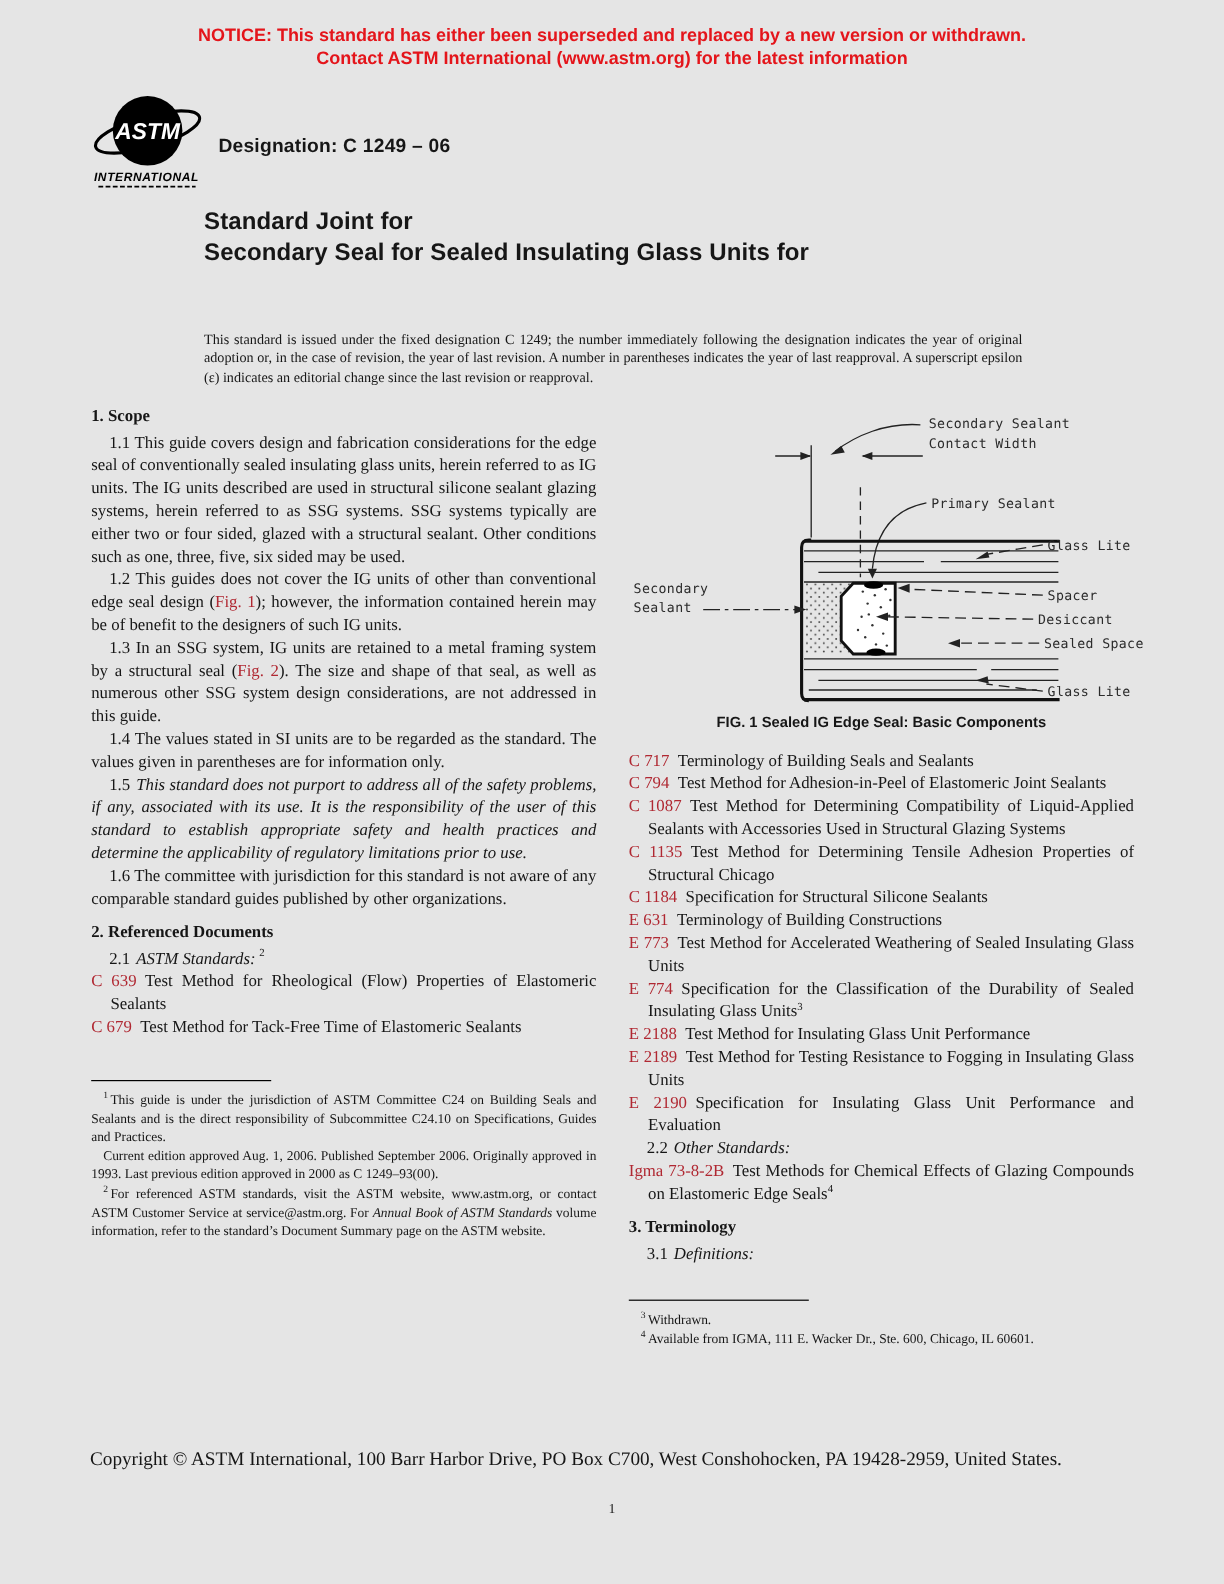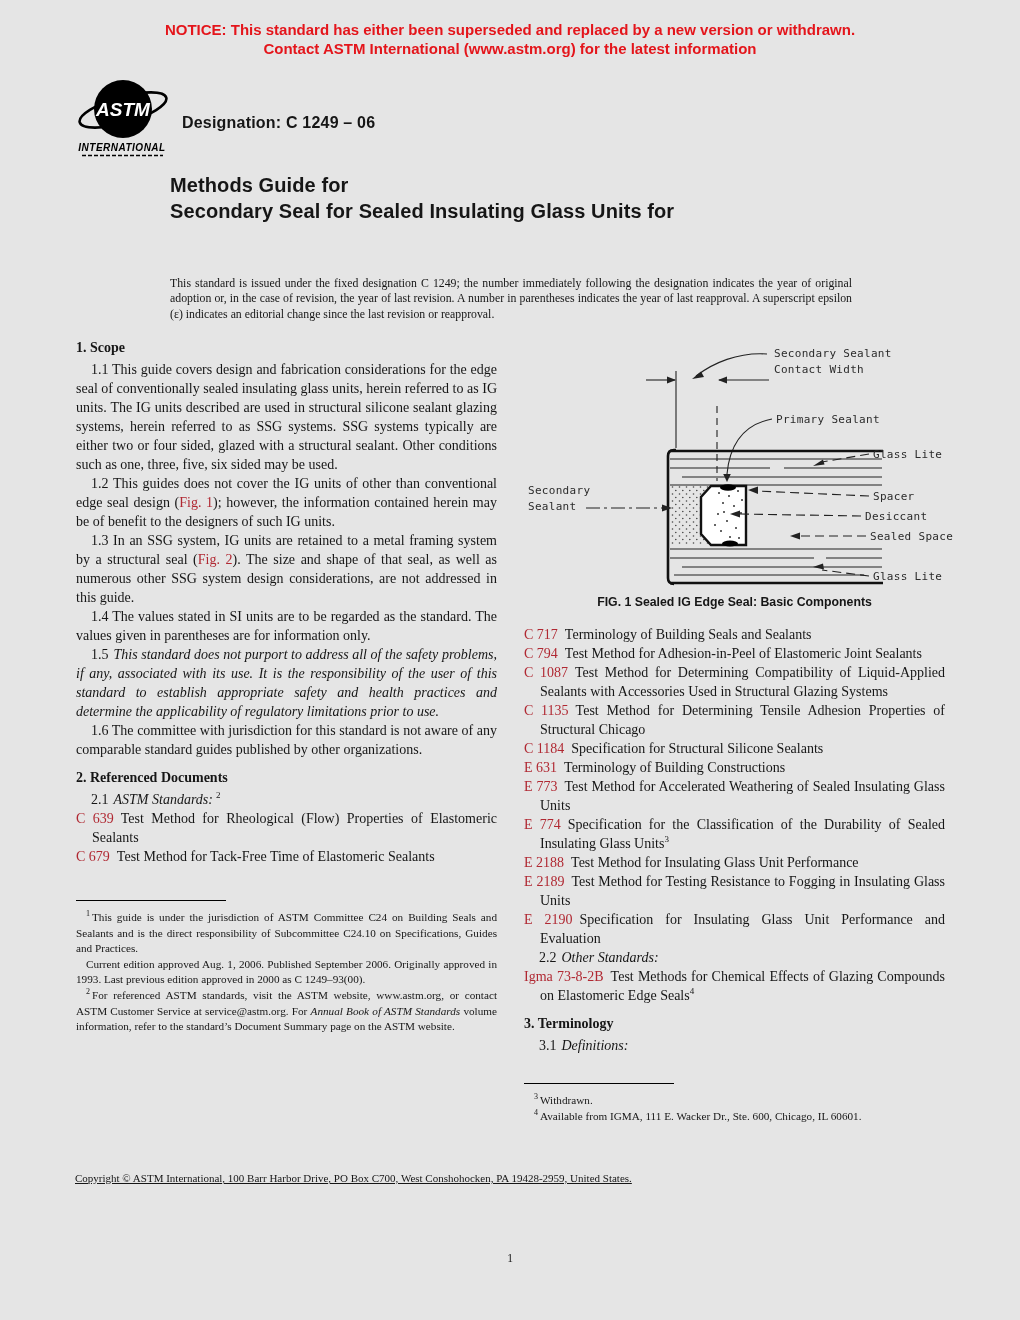--- a/index.html
+++ b/index.html
@@ -65,21 +65,21 @@
     font-family:"DejaVu Sans Mono", monospace;font-size:11px;fill:#2b2b2b;letter-spacing:0.3px;
   }
   .fig-svg .ln{stroke:#222;stroke-width:1.1;fill:none;}
   .fig-svg .thick{stroke:#111;stroke-width:2.6;fill:none;}
   .fig-svg .ar{fill:#222;stroke:none;}
   .fig-caption{
     font-family:"Liberation Sans", sans-serif;font-weight:bold;
     font-size:12.3px;text-align:center;margin-top:3px;
   }
   
-  .copyright{position:absolute;top:1172px;left:75px;font-size:11px;text-decoration:underline;}
+  .copyright{position:absolute;top:1208px;left:75px;font-size:16px;}
   .pagenum{position:absolute;top:1252px;left:0;width:100%;text-align:center;font-size:11.5px;}
 </style>
 </head>
 <body>
 
 <div class="page">
 
   <div class="notice">
     <div>NOTICE: This standard has either been superseded and replaced by a new version or withdrawn.</div>
     <div>Contact ASTM International (www.astm.org) for the latest information</div>
@@ -90,21 +90,21 @@
       <ellipse cx="47" cy="36" rx="45" ry="13" transform="rotate(-16 47 36)" fill="none" stroke="#000" stroke-width="2.6"></ellipse>
       <circle cx="47" cy="35" r="29" fill="#000"></circle>
       <text x="47" y="42" text-anchor="middle" font-family="Liberation Sans, sans-serif" font-weight="bold" font-style="italic" font-size="19" fill="#ffffff">ASTM</text>
       <text x="46" y="77" text-anchor="middle" font-family="Liberation Sans, sans-serif" font-weight="bold" font-style="italic" font-size="10" fill="#000" letter-spacing="0.5">INTERNATIONAL</text>
       <line x1="6" y1="81.5" x2="87" y2="81.5" stroke="#000" stroke-width="1.4" stroke-dasharray="4 2"></line>
     </svg>
     <div class="designation">Designation: C 1249 – 06</div>
   </div>
 
   <div class="title-block">
-    <div>Methods Guide for</div>
+    <div>Standard Joint for</div>
     <div>Secondary Seal for Sealed Insulating Glass Units for</div>
   </div>
 
   <p class="abstract">This standard is issued under the fixed designation C 1249; the number immediately following the designation indicates the year of original adoption or, in the case of revision, the year of last revision. A number in parentheses indicates the year of last reapproval. A superscript epsilon (ε) indicates an editorial change since the last revision or reapproval.</p>
 
   <div class="col col-left">
     <h3 class="sec-h first">1. Scope</h3>
     <p class="body-p">1.1 This guide covers design and fabrication considerations for the edge seal of conventionally sealed insulating glass units, herein referred to as IG units. The IG units described are used in structural silicone sealant glazing systems, herein referred to as SSG systems. SSG systems typically are either two or four sided, glazed with a structural sealant. Other conditions such as one, three, five, six sided may be used.</p>
     <p class="body-p"><span>1.2 This guides does not cover the IG units of other than conventional edge seal design (</span><a class="ref-link">Fig. 1</a><span>); however, the information contained herein may be of benefit to the designers of such IG units.</span></p>
     <p class="body-p"><span>1.3 In an SSG system, IG units are retained to a metal framing system by a structural seal (</span><a class="ref-link">Fig. 2</a><span>). The size and shape of that seal, as well as numerous other SSG system design considerations, are not addressed in this guide.</span></p>

